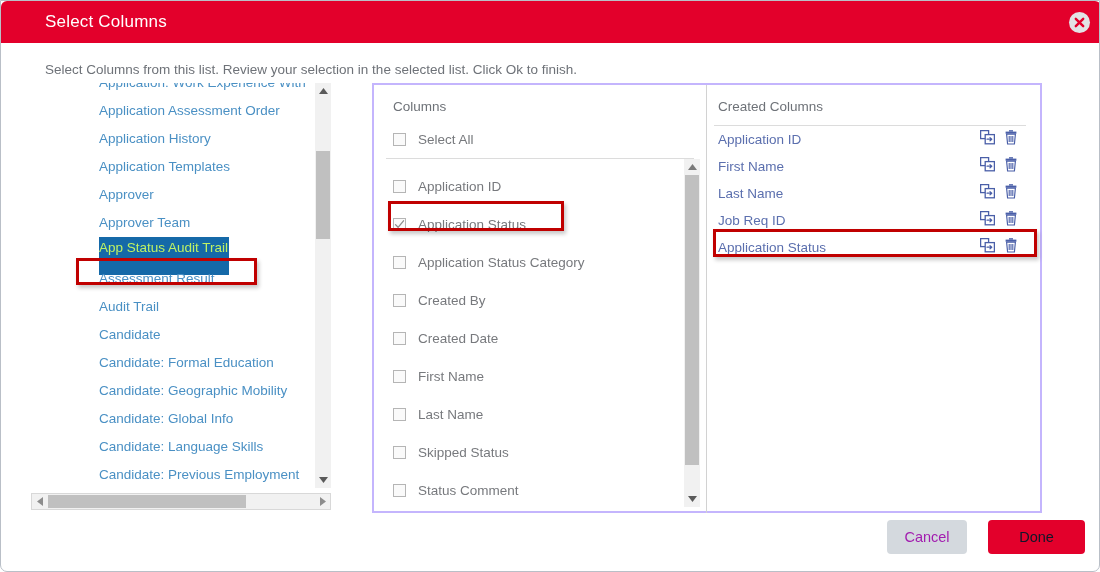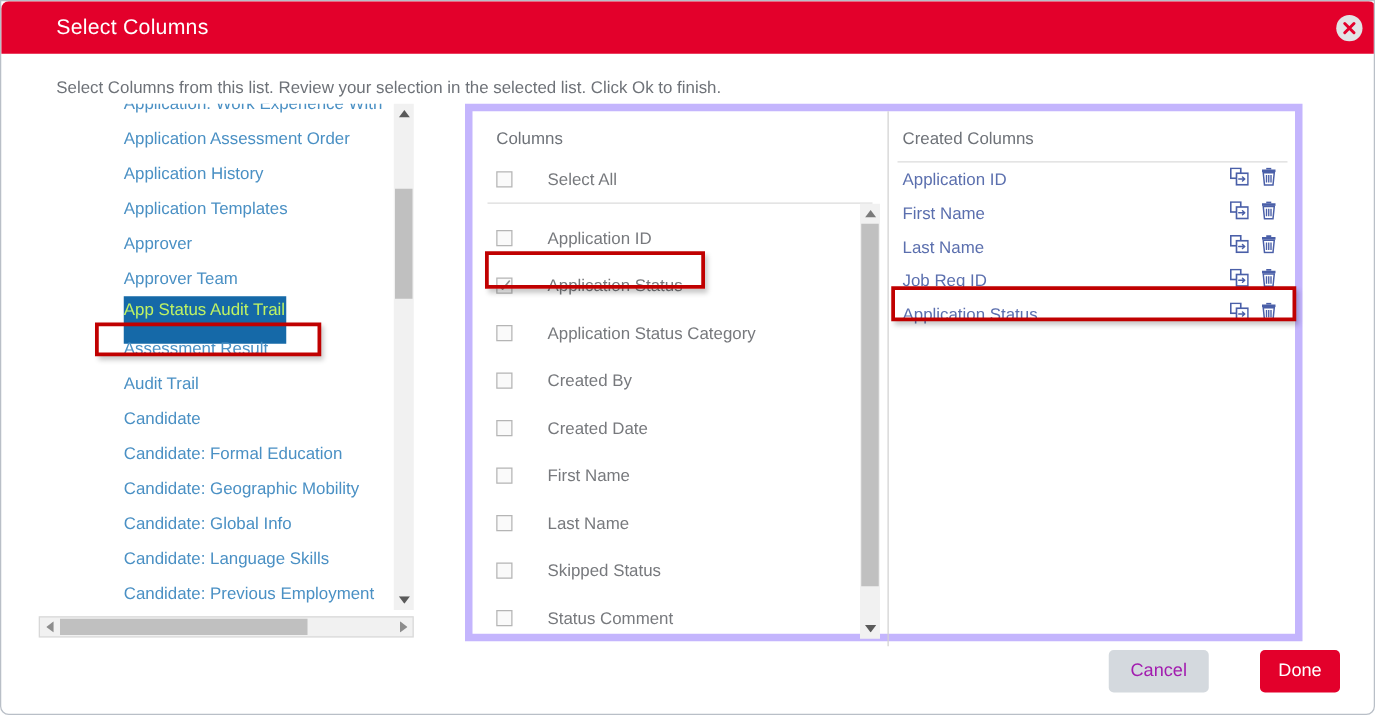--- a/index.html
+++ b/index.html
@@ -182,21 +182,21 @@
   .hsb-arrow.left { left: 0; }
   .hsb-arrow.right { right: 0; }
 
   
   .panels-box {
     position: absolute;
     left: 371px;
     top: 82px;
     width: 670px;
     height: 430px;
-    border: 6px solid #c4b5fd;
+    border: 2px solid #c4b5fd;
     box-sizing: border-box;
     background: #ffffff;
   }
   .vdivider {
     position: absolute;
     left: 332px;
     top: 0;
     width: 1px;
     height: 428px;
     background: #d2d2d2;
@@ -239,21 +239,21 @@
     border: 1px solid #b5b5b5;
     background: #fafafa;
     box-sizing: border-box;
     display: inline-flex;
     align-items: center;
     justify-content: center;
     flex: none;
   }
   .chk svg { display: block; }
   .chk-label {
-    margin-left: 28px;
+    margin-left: 12px;
     font-size: 13.5px;
     color: #77797d;
     white-space: nowrap;
   }
   .columns-list {
     position: absolute;
     left: 0;
     top: 82px;
     width: 310px;
     height: 340px;
@@ -376,25 +376,25 @@
     box-sizing: border-box;
   }
   .btn-cancel {
     right: 132px;
     top: 519px;
     width: 80px;
     background: #d4d9de;
     color: #a21caf;
   }
   .btn-done {
-    right: 27px;
+    right: 14px;
     top: 519px;
-    width: 64px;
+    width: 97px;
     background: #e3002b;
-    color: #ffffff;
+    color: #0f172a;
   }
 </style>
 </head>
 <body>
 
 <div class="dialog">
 
   <div class="titlebar">
     <div class="titlebar-title">Select Columns</div>
     <div class="close-btn">

